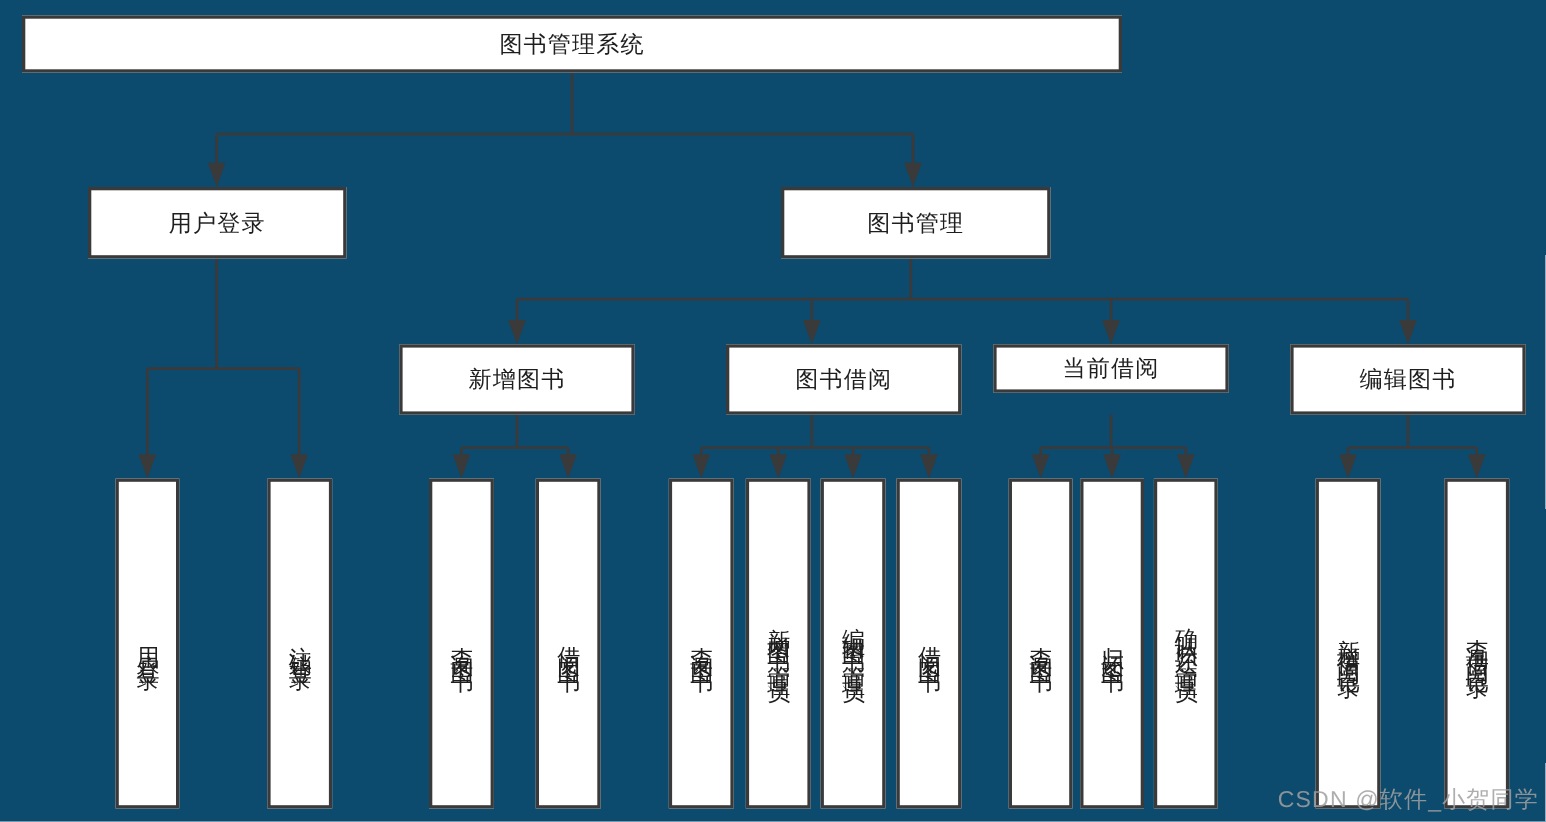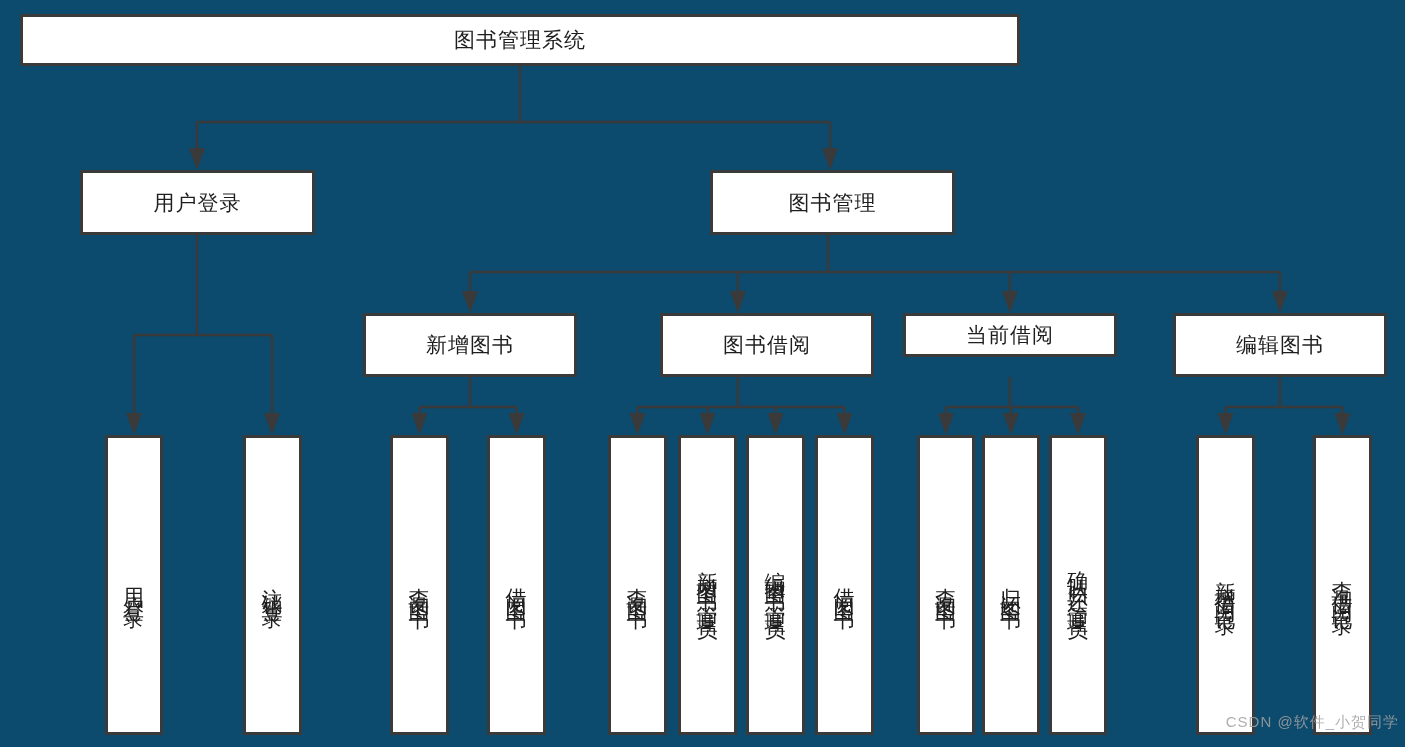--- a/index.html
+++ b/index.html
@@ -42,21 +42,21 @@
     fill:none;
   }
   #connectors polygon{
     fill:#3a3a3a;
     stroke:none;
   }
   .watermark{
     position:absolute;
     top:713px;
     right:6px;
-    font-size:15px;
+    font-size:21px;
     color:rgba(160,160,160,0.85);
     letter-spacing:1px;
     z-index:3;
     white-space:nowrap;
     text-align:right;
   }
 </style>
 </head>
 <body>
 

